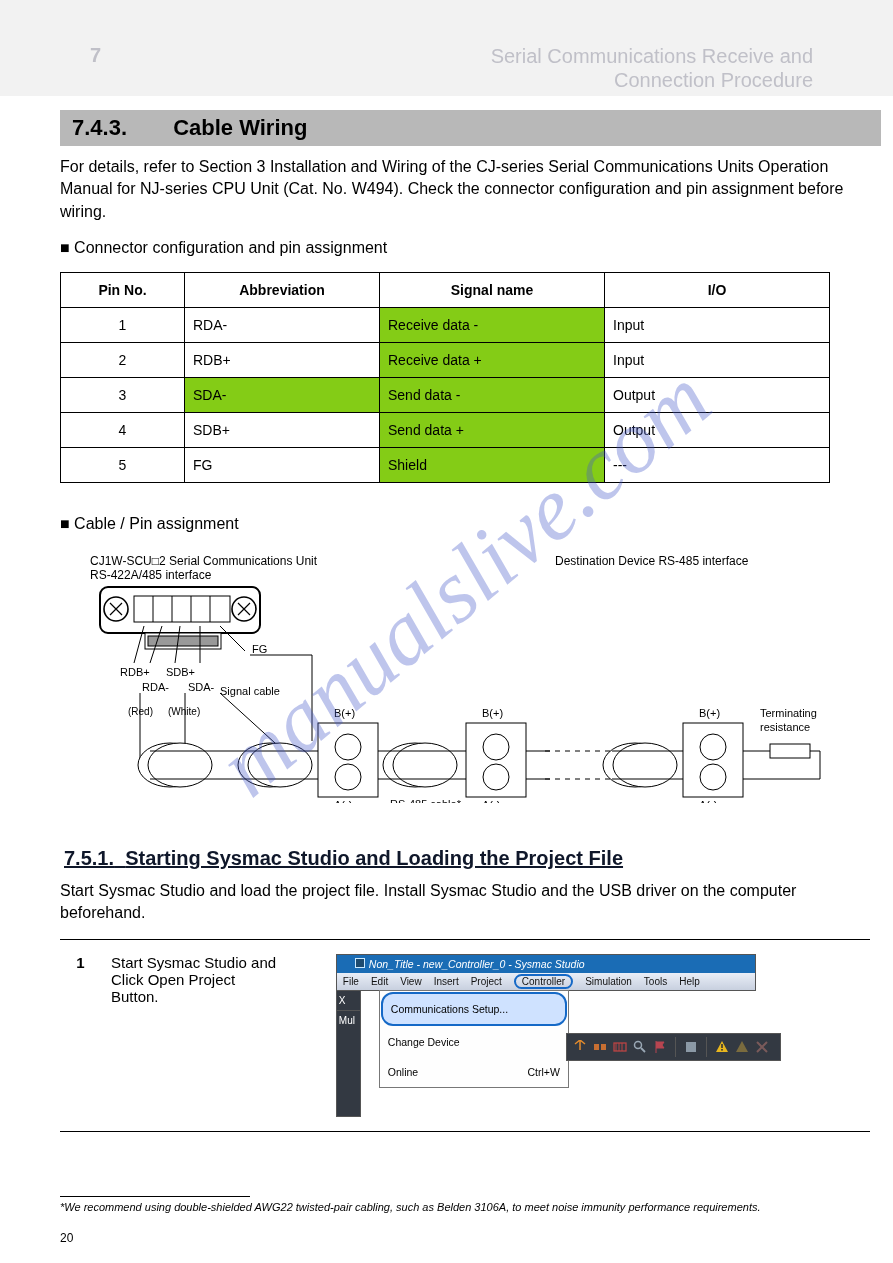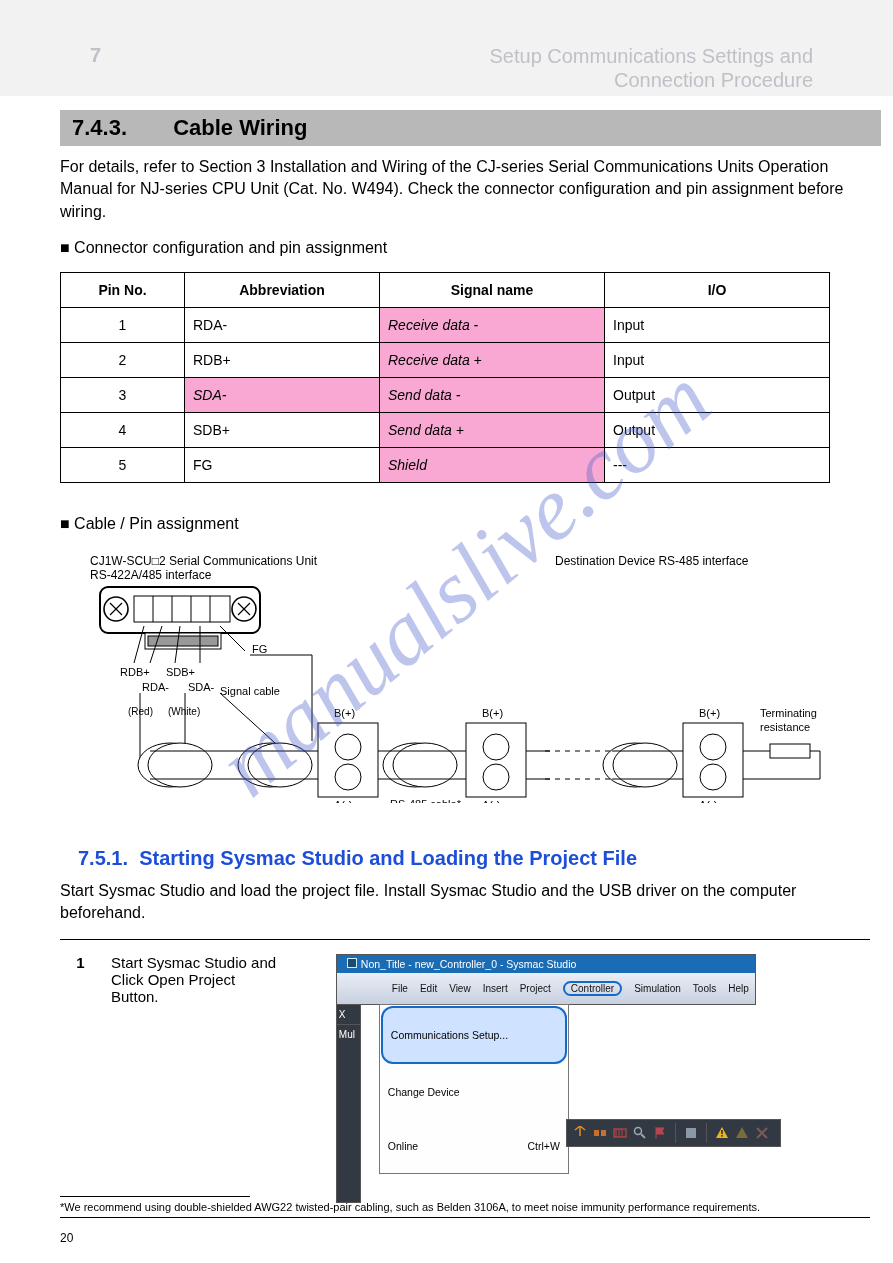--- a/index.html
+++ b/index.html
@@ -81,29 +81,30 @@
     font-size: 14px;
   }
   table.pin th, table.pin td {
     border: 1px solid #000;
     padding: 9px 8px;
     text-align: left;
     vertical-align: middle;
   }
   table.pin th { font-weight: bold; text-align: center; }
   table.pin td.c { text-align: center; }
-  table.pin td.shade { background: #f9a8d4; font-style: italic; }
+  table.pin td.shade { background: #84cc16; }
   .diagram {
     margin: 18px 12px 40px 30px;
   }
   .subhead {
     font-size: 20px;
-    color: #1d4ed8;
+    color: #0f172a;
     font-weight: bold;
-    margin: 20px 0 10px 18px;
+    margin: 20px 0 10px 4px;
+    text-decoration: underline;
   }
   table.steps {
     width: 810px;
     border-collapse: collapse;
     font-size: 15px;
   }
   table.steps td {
     border-top: 1px solid #000;
     border-bottom: 1px solid #000;
     padding: 14px 10px;
@@ -113,60 +114,60 @@
   table.steps td.desc { width: 190px; }
   table.steps td.shot { width: 560px; }
   .screenshot {
     width: 420px;
     margin-left: 30px;
   }
   .ss-titlebar {
     background: linear-gradient(#1a6cb5,#1a6cb5);
     color: #fff;
     font-size: 10.5px;
-    padding: 3px 10px;
+    padding: 3px 18px;
     display: flex;
     align-items: flex-start;
     border: 1px solid #555;
     border-bottom: 0;
+    font-style: italic;
   }
   .ss-titlebar .ico {
     width: 10px; height: 10px;
     background: #1e4b6f;
     border: 1px solid #cceaff;
     margin-right: 4px;
   }
   .ss-menubar {
     background: linear-gradient(#e9eef7,#c8d0df);
     font-size: 10px;
-    padding: 10px 6px;
+    padding: 3px 6px;
     border: 1px solid #555;
     border-top: 0;
     display: flex;
     gap: 12px;
     color: #111;
-    justify-content: flex-end;
   }
   .ss-menubar .hl {
     border: 2px solid #1569c7;
     border-radius: 12px;
     padding: 0 6px;
     margin: -2px 0;
   }
   .ss-pop {
     background: #fefefe;
     border: 1px solid #777;
     font-size: 10.5px;
     width: 190px;
     position: relative;
     top: -1px;
     left: 18px;
   }
   .ss-pop .row {
-    padding: 21px 8px;
+    padding: 9px 8px;
     display: flex;
     justify-content: space-between;
   }
   .ss-pop .row.sel {
     background: #cfe2ff;
     border: 2px solid #1569c7;
     border-radius: 12px;
     margin: 1px;
   }
   .ss-toolbar {
@@ -182,20 +183,21 @@
     padding: 0 6px;
     gap: 6px;
   }
   .tb-ic { width: 14px; height: 14px; display: inline-block; }
   .tb-div { width: 1px; height: 20px; background: #555; margin: 0 2px; }
   .footnote {
     position: absolute;
     left: 60px;
     bottom: 50px;
     font-size: 11px;
+    font-style: italic;
     width: 770px;
   }
   .footnote-rule {
     width: 190px;
     border: 0;
     border-top: 1px solid #000;
     margin-bottom: 4px;
   }
   .page-no {
     position: absolute;
@@ -203,21 +205,21 @@
     bottom: 18px;
     font-size: 12px;
   }
 </style>
 </head>
 <body>
 
 <div class="page-header">
   <div class="left">7</div>
   <div class="right">
-    <div>Setup Communications Settings and</div>
+    <div>Serial Communications Receive and</div>
     <div>Connection Procedure</div>
   </div>
 </div>
 
 <div class="watermark">manualslive.com</div>
 
 <div class="content">
 
   <div class="section-bar">
     <span class="section-num">7.4.3.</span>

